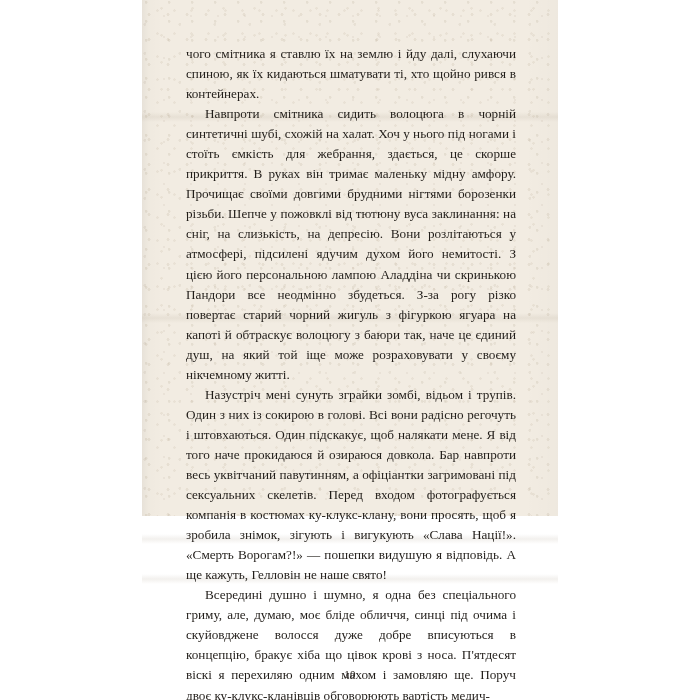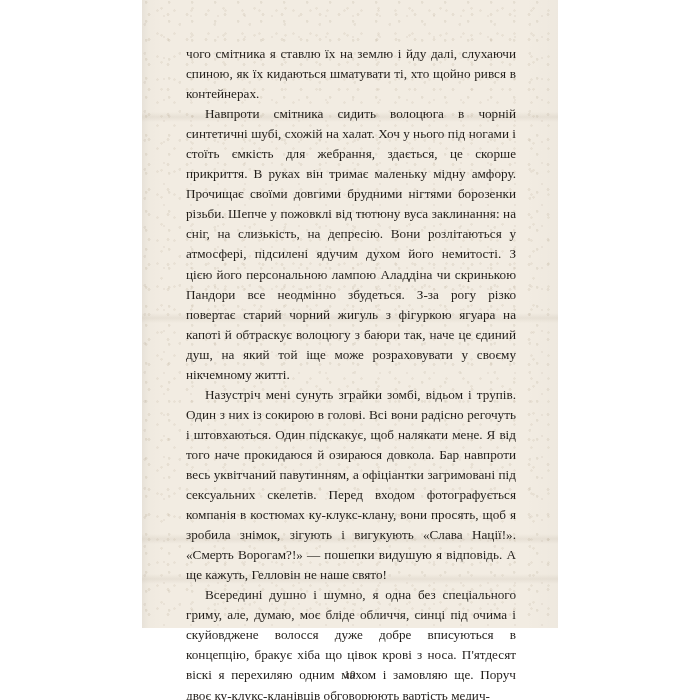--- a/index.html
+++ b/index.html
@@ -21,21 +21,21 @@
     height: 700px;
     background: #ffffff;
   }
 
   
   #page {
     position: absolute;
     left: 142px;
     top: 0px;
     width: 416px;
-    height: 628px;
+    height: 516px;
     background:
       linear-gradient(to right,
         rgba(0,0,0,0.045) 0px,
         rgba(0,0,0,0.012) 7px,
         rgba(0,0,0,0.000) 20px,
         rgba(0,0,0,0.000) 92%,
         rgba(0,0,0,0.015) 100%),
       #f2ece2;
     box-shadow: 0 0 0 0 rgba(0,0,0,0);
   }

